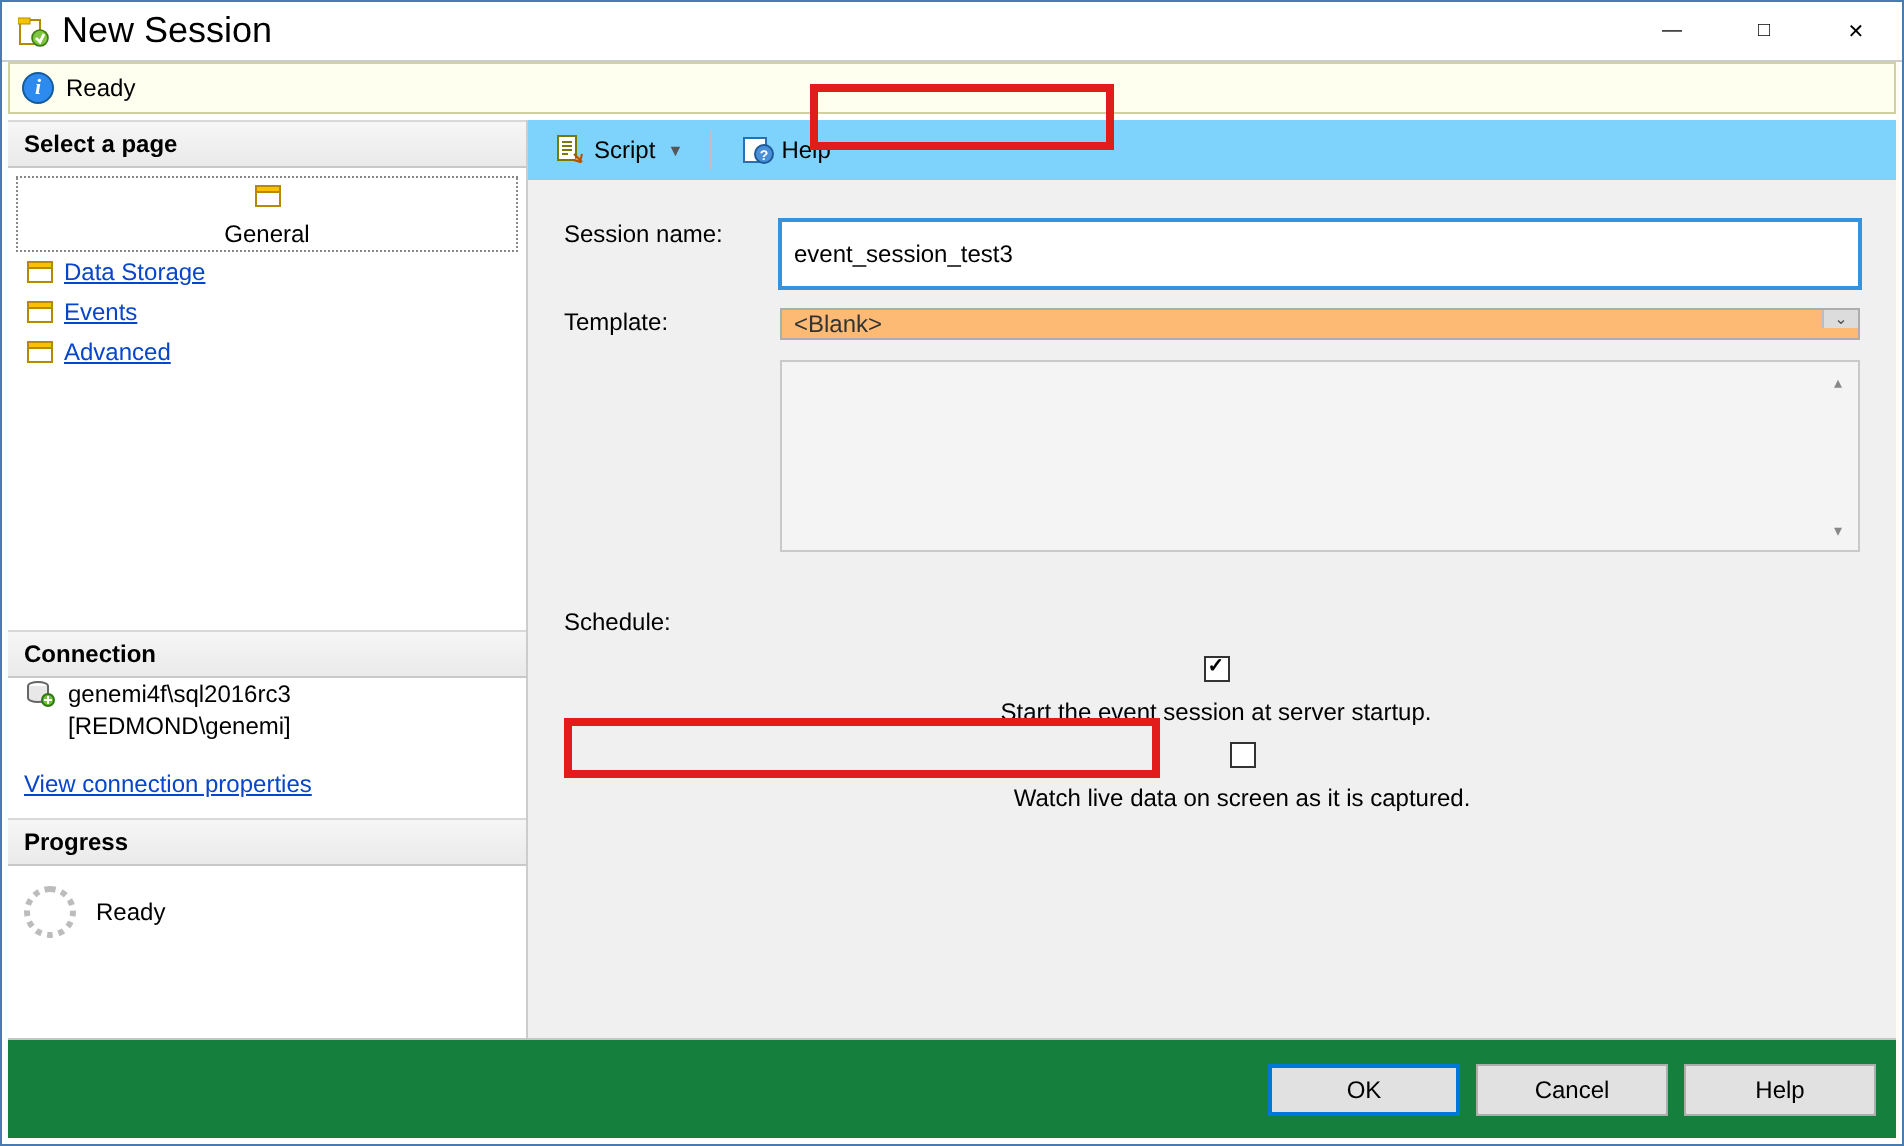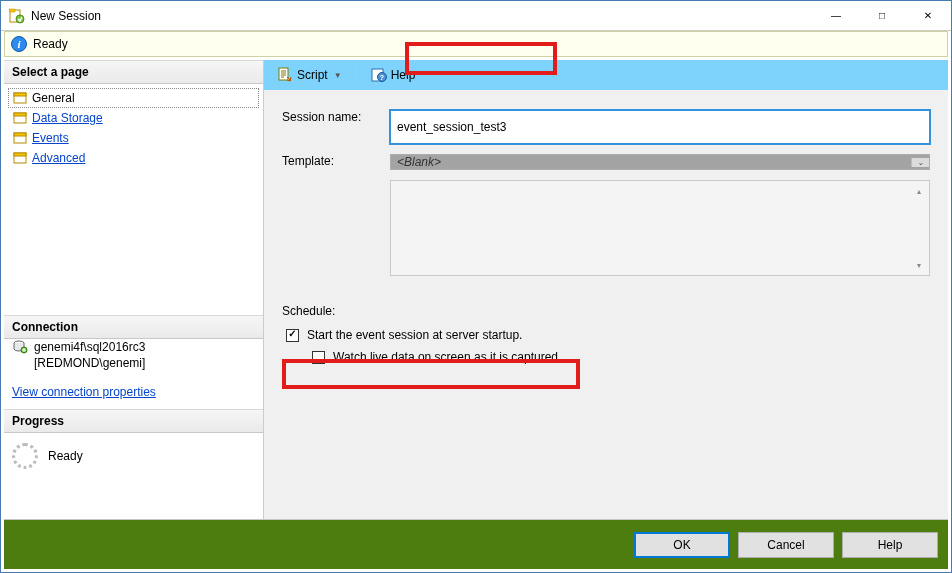--- a/index.html
+++ b/index.html
@@ -2,36 +2,36 @@
 <html><head>
 <meta charset="utf-8">
 <style>
   * { box-sizing: border-box; }
   html, body { margin: 0; padding: 0; height: 100%; font-family: "Segoe UI", Tahoma, sans-serif; font-size: 12px; color: #000; }
   .window { width: 952px; height: 573px; border: 1px solid #4a7bb0; background: #fff; display: flex; flex-direction: column; position: relative; }
   
   
   .titlebar { height: 30px; display: flex; align-items: center; background: #fff; border-bottom: 1px solid #ccc; }
   .titlebar .app-icon { width: 16px; height: 16px; margin: 0 6px 0 8px; display: inline-flex; align-items: center; justify-content: center;}
-  .titlebar .title { flex: 1; font-size: 12px; }
+  .titlebar .title { flex: 1; font-size: 18px; }
   .titlebar .win-controls { display: flex; }
   .titlebar .win-btn { width: 46px; height: 30px; display: flex; align-items: center; justify-content: center; font-family: "Segoe UI Symbol", sans-serif; font-size: 10px; }
 
   
   .ready-strip { height: 26px; background: #fffff0; border: 1px solid #d0d0a0; margin: 0 3px 3px 3px; display: flex; align-items: center; padding-left: 6px; gap: 6px; }
   .info-icon { width: 16px; height: 16px; border-radius: 50%; background: #2d8aef; border:1px solid #155b9c; color: #fff; font-weight: bold; font-size: 11px; display: inline-flex; align-items: center; justify-content: center; font-family: Georgia, serif; font-style: italic;}
 
   .body { flex: 1; display: flex; overflow: hidden; margin: 0 3px; }
 
   
   .left-panel { width: 260px; display: flex; flex-direction: column; background: #fff; border-right: 1px solid #ccc; }
   .section-head { background: linear-gradient(#f6f6f6,#eaeaea); border-top:1px solid #d8d8d8; border-bottom: 1px solid #c8c8c8; padding: 4px 8px; font-weight: bold; }
   .page-list { padding: 4px 4px 8px 4px; }
   .page-item { display:flex; align-items:center; gap:4px; padding:2px 4px; cursor: default; }
-  .page-item.selected { background: #fff; border: 1px dotted #888; padding:1px 3px; }
+  .page-item.selected { background: #fff; border: 1px dotted #888; padding:1px 3px;flex-direction:column; }
   .page-item a { color: #0645cc; text-decoration: underline; cursor: pointer; }
   .page-item a.noline { text-decoration: none; }
   .page-icon { width:16px; height:16px; display:inline-flex; align-items:center; justify-content:center; }
   .connection-box { padding: 0 8px 10px 8px; flex:0 0 auto;}
   .conn-line { display:flex; align-items:flex-start; gap:6px; }
   .conn-text { line-height: 1.35; }
   .spacer-fill { flex: 1; }
   .link-row { padding: 4px 8px 10px 8px; }
   .link-row a { color:#0645cc; text-decoration: underline; cursor:pointer; }
   .progress-box { padding: 10px 8px; display:flex; align-items:center; gap:10px; }
@@ -41,38 +41,38 @@
   .right-panel { flex:1; display:flex; flex-direction:column; background:#f0f0f0; }
   .toolbar { height: 30px; display:flex; align-items:center; gap:4px; padding: 2px 6px; background:#7dd3fc; }
   .tb-btn { display:flex; align-items:center; gap:4px; padding: 2px 6px; border: 1px solid transparent; }
   .tb-sep { width:1px; height:20px; background:#c0c0c0; margin:0 4px; }
   .tb-drop { width:8px; font-size:8px; color:#555; padding-left:2px; }
   
   .form-area { flex:1; padding: 12px 18px 12px 18px; position:relative; }
   .form-row { display:flex; margin-bottom: 10px; }
   .form-row .lbl { width: 108px; }
   .text-input { flex:1; height:23px; border:1px solid #7a9ecb; background:#fff; padding: 16px 6px; font: inherit; outline: 2px solid #3393df; outline-offset: -1px;}
-  .combo { flex:1; height:23px; display:flex; align-items:center; border:1px solid #adadad; background:#a3a3a3;font-style:italic; }
+  .combo { flex:1; height:23px; display:flex; align-items:flex-start; border:1px solid #adadad; background:#fdba74; }
   .combo .combo-text { flex:1; padding: 0 6px; color:#333; }
   .combo .combo-btn { width:18px; height:100%; display:flex; align-items:center; justify-content:center; background:#dcdcdc; border-left:1px solid #bcbcbc; font-size:8px; color:#555;}
   .desc-box { margin-left:108px; height: 96px; border:1px solid #c9c9c9; background:#f4f4f4; position:relative; }
   .desc-box .scroll-up, .desc-box .scroll-down { position:absolute; right:2px; width:16px; height:16px; font-size:8px; color:#888; display:flex; align-items:center; justify-content:center; }
   .desc-box .scroll-up { top:2px; } .desc-box .scroll-down { bottom:2px; }
   
   .sched-label { margin-top: 28px; margin-bottom: 6px; }
-  .check-row { display:flex; align-items:center; gap:8px; padding: 4px 0 4px 4px; }
+  .check-row { display:flex; align-items:center; gap:8px; padding: 4px 0 4px 4px; flex-direction: column; }
   .check-row.indent { padding-left: 30px; }
   .chk { width:13px; height:13px; border:1px solid #333; background:#fff; display:inline-flex; align-items:center; justify-content:center; font-size:10px; line-height:1; }
   .chk.checked::after { content:"✓"; font-weight:bold; color:#000; position:relative; top:-1px;}
   
   .highlight-box-1 { position:absolute; border: 4px solid #e21b1b; pointer-events:none; left: 404px; top: 41px; width: 152px; height: 33px; }
   .highlight-box-2 { position:absolute; border: 4px solid #e21b1b; pointer-events:none; left: 281px; top: 358px; width: 298px; height: 30px; }
   
   
-  .footer { height: 50px; border-top: 1px solid #c5c5c5; margin: 0 3px 3px 3px; display:flex; align-items:center; justify-content:flex-end; gap: 8px; padding-right: 10px; background:#4d7c0f;}
+  .footer { height: 50px; border-top: 1px solid #c5c5c5; margin: 0 3px 3px 3px; display:flex; align-items:center; justify-content:flex-end; gap: 8px; padding-right: 10px; background:#15803d;}
   .btn { width: 96px; height: 26px; border: 1px solid #adadad; background: #e1e1e1; display:flex; align-items:center; justify-content:center; cursor:default; }
   .btn.primary { border: 2px solid #0078d7; }
 
   svg { display:block; }
 </style>
 </head>
 <body>
 
 <div class="window">
 

